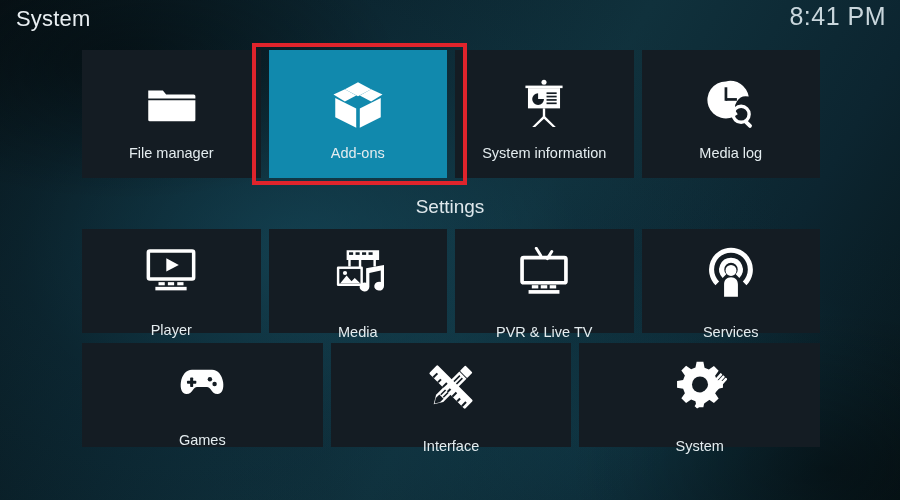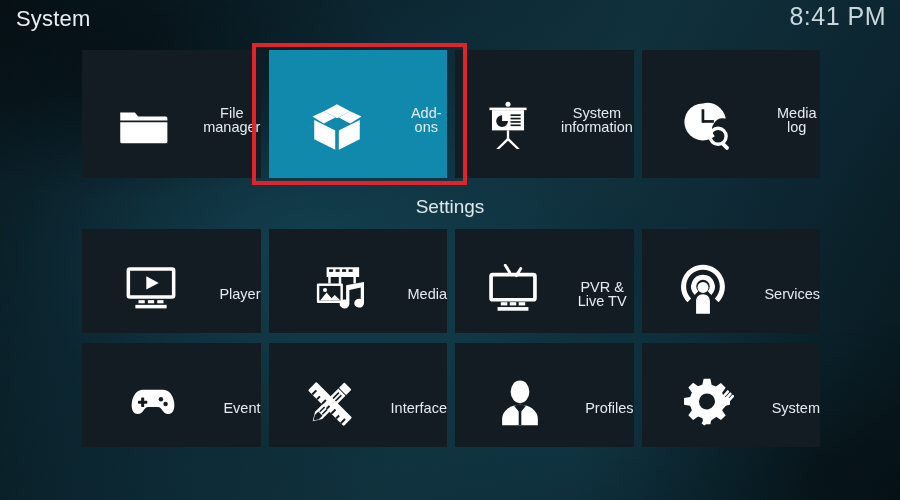--- a/index.html
+++ b/index.html
@@ -92,20 +92,21 @@
 
   #row-top    { top: 50px;  height: 128px; }
   #row-mid    { top: 229px; height: 104px; }
   #row-bottom { top: 343px; height: 104px; }
 
   .tile {
     flex: 1 1 0;
     background: #141c23;
     position: relative;
     display: flex;
+    flex-direction: column;
     align-items: center;
     justify-content: flex-start;
   }
 
   .tile.selected { background: #1189ad; }
 
   #row-top .tile .tile-icon    { margin-top: 26px; height: 58px; }
   #row-top .tile .tile-label   { margin-top: 12px; }
   #row-mid .tile .tile-icon,
   #row-bottom .tile .tile-icon { margin-top: 18px; height: 52px; }
@@ -269,21 +270,21 @@
       <div class="tile">
         <div class="tile-icon">
           <svg viewBox="0 0 64 64" width="58" height="46">
             <path d="M18 12h28c8 0 14 7.5 15.4 17.5C62.6 38 60 46 53.5 46c-4.6 0-7-3.2-9.3-6.5-1.6-2.2-3-3.5-5.2-3.5H25c-2.2 0-3.6 1.3-5.2 3.5C17.5 42.8 15.1 46 10.5 46 4 46 1.4 38 2.6 29.5 4 19.5 10 12 18 12z"></path>
             <rect x="15.5" y="23" width="4.2" height="13" rx="1" fill="#141c23"></rect>
             <rect x="11.1" y="27.4" width="13" height="4.2" rx="1" fill="#141c23"></rect>
             <circle cx="43" cy="25.5" r="3.1" fill="#141c23"></circle>
             <circle cx="49.5" cy="32" r="3.1" fill="#141c23"></circle>
           </svg>
         </div>
-        <div class="tile-label">Event</div>
+        <div class="tile-label">Games</div>
       </div>
       <div class="tile">
         <div class="tile-icon">
           <svg viewBox="0 0 64 64" width="54" height="54">
             <g transform="rotate(45 32 32)">
               <rect x="26" y="2" width="12" height="9" rx="1"></rect>
               <path d="M26 12h12v39l-6 10-6-10z"></path>
               <path d="M28.5 48h7v6l-3.5 5.5L28.5 54z" fill="#141c23"></path>
               <rect x="29" y="15" width="1.8" height="32" fill="#141c23"></rect>
               <rect x="33.2" y="15" width="1.8" height="32" fill="#141c23"></rect>
@@ -297,31 +298,20 @@
               <rect x="25" y="40" width="7" height="2.4" fill="#141c23"></rect>
               <rect x="25" y="48" width="5" height="2.4" fill="#141c23"></rect>
               <rect x="25" y="56" width="7" height="2.4" fill="#141c23"></rect>
             </g>
           </svg>
         </div>
         <div class="tile-label">Interface</div>
       </div>
       <div class="tile">
         <div class="tile-icon">
-          <svg viewBox="0 0 64 64" width="52" height="52">
-            <ellipse cx="32" cy="17" rx="11.5" ry="14"></ellipse>
-            <path d="M32 33c-12 0-22 7.5-22 17.5V58h44v-7.5C54 40.5 44 33 32 33z"></path>
-            <path d="M32 33c-2.6 0-5.1.4-7.4 1.1L32 43l7.4-8.9A27 27 0 0 0 32 33z" fill="#141c23"></path>
-            <rect x="30.4" y="41" width="3.2" height="17" fill="#141c23"></rect>
-          </svg>
-        </div>
-        <div class="tile-label">Profiles</div>
-      </div>
-      <div class="tile">
-        <div class="tile-icon">
           <svg viewBox="0 0 64 64" width="54" height="54">
             <path d="M28 2h8l1.4 7.2 5.1 2.1 6-4.2 5.6 5.6-4.2 6 2.1 5.1L59.2 25v8l-7.2 1.4-2.1 5.1 4.2 6-5.6 5.6-6-4.2-5.1 2.1L36 56h-8l-1.4-7.2-5.1-2.1-6 4.2-5.6-5.6 4.2-6-2.1-5.1L4.8 33v-8l7.2-1.4 2.1-5.1-4.2-6 5.6-5.6 6 4.2 5.1-2.1z"></path>
             <circle cx="32" cy="29" r="9.5" fill="#141c23"></circle>
             <g transform="rotate(42 40 38)">
               <rect x="37" y="10" width="3" height="30" rx="1"></rect>
               <rect x="41" y="10" width="3" height="30" rx="1"></rect>
               <rect x="45" y="10" width="3" height="30" rx="1"></rect>
               <path d="M36 40h13l-4.5 20h-4z"></path>
             </g>
           </svg>

